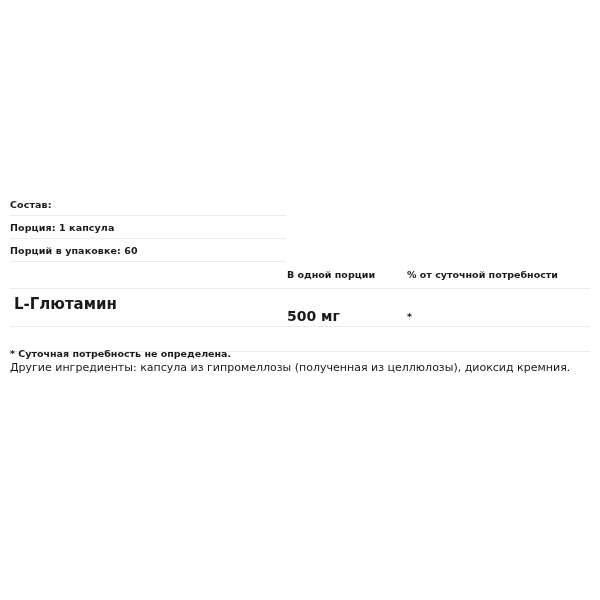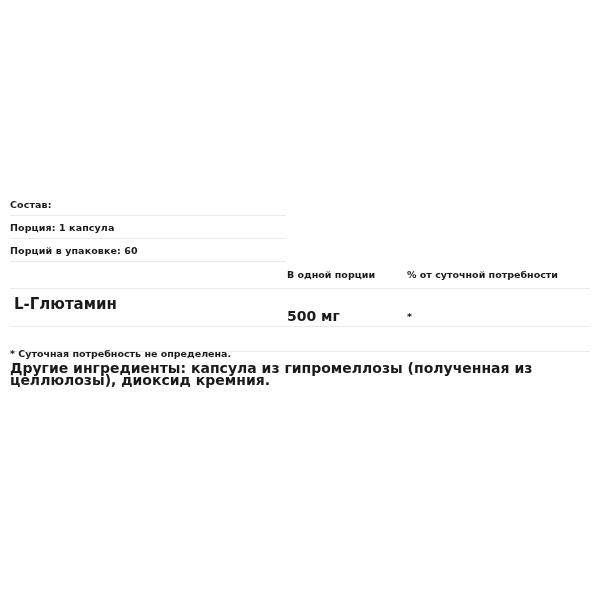--- a/index.html
+++ b/index.html
@@ -120,22 +120,22 @@
   .footnote {
     position: absolute;
     left: 0;
     top: 7px;
     font-size: 9.5px;
     font-weight: bold;
     line-height: 11px;
     margin-top: 14px;
   }
   .para {
-    font-size: 14px;
-    font-weight: bold;
+    font-size: 11px;
+    font-weight: normal;
     line-height: 12px;
     padding: 10px 0 0 0;
   }
   .para-2 {
     padding-top: 14px;
   }
 </style>
 </head>
 <body>
 

